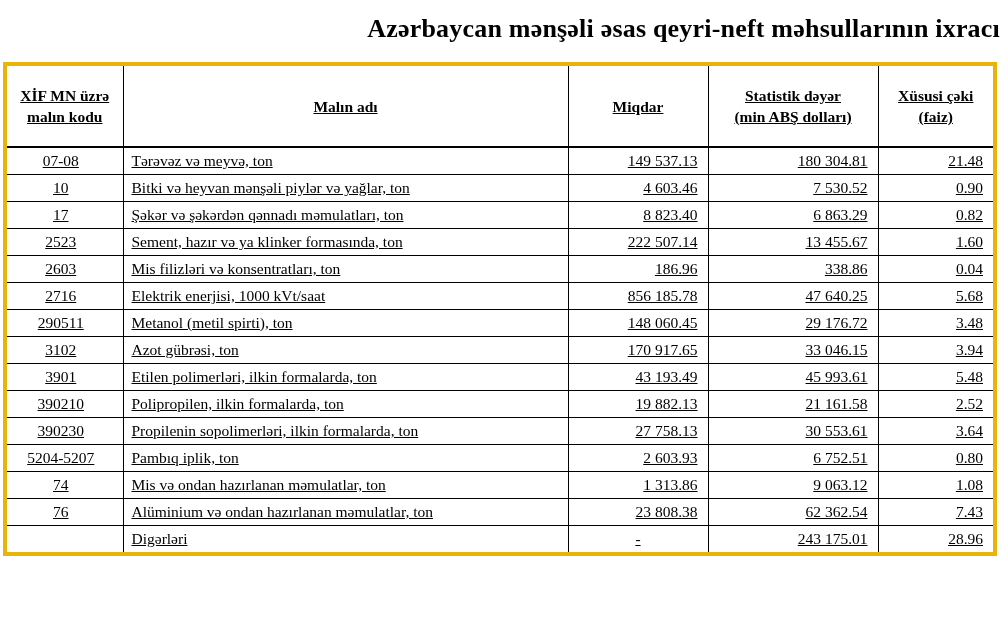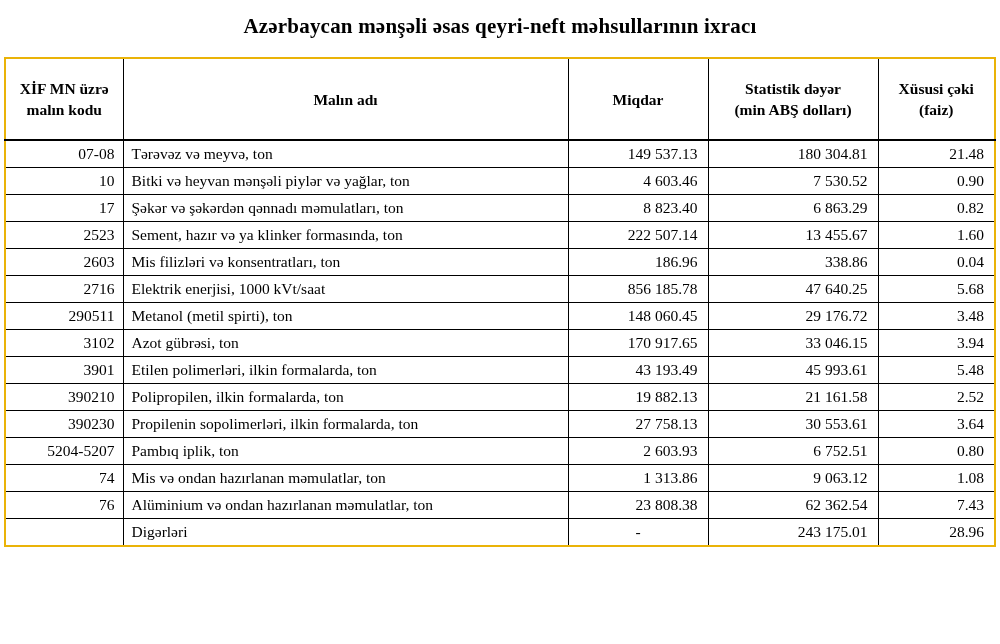--- a/index.html
+++ b/index.html
@@ -11,53 +11,54 @@
     height: 644px;
     font-family: "Liberation Serif", serif;
     color: #000;
   }
   .page {
     width: 1000px;
     height: 644px;
     overflow: hidden;
   }
   .title {
-    text-align: center;
+    text-align: right;
     font-weight: bold;
-    font-size: 21px;
+    font-size: 26px;
     margin: 14px 0 18px 0;
     letter-spacing: 0.2px;
   }
   table.export-table {
     border-collapse: collapse;
     width: 990px;
     margin: 12px auto;
     table-layout: fixed;
-    border: 2px solid #eab308;
+    border: 4px solid #eab308;
+    text-decoration: underline;
   }
   th, td {
     border: 1px solid #000;
     font-size: 15.5px;
     vertical-align: middle;
     overflow: hidden;
   }
   thead th {
     font-weight: bold;
     text-align: center;
     white-space: pre-line;
     line-height: 21px;
     padding: 19px 6px;
     border-bottom: 2px solid #000;
   }
   tbody td {
     padding: 4px 8px;
     height: 26px;
     line-height: 18px;
   }
-  .col-code  { text-align: right;  padding-left: 0; }
+  .col-code  { text-align: center;  padding-left: 0; }
   .col-name  { text-align: left;  }
   .num       { text-align: right; padding-right: 10px; }
   .dash      { text-align: center; }
   .total-row td { font-weight: bold; }
   .total-name { text-align: center; font-weight: bold; }
 </style>
 </head>
 <body>
 
 <div class="page">

